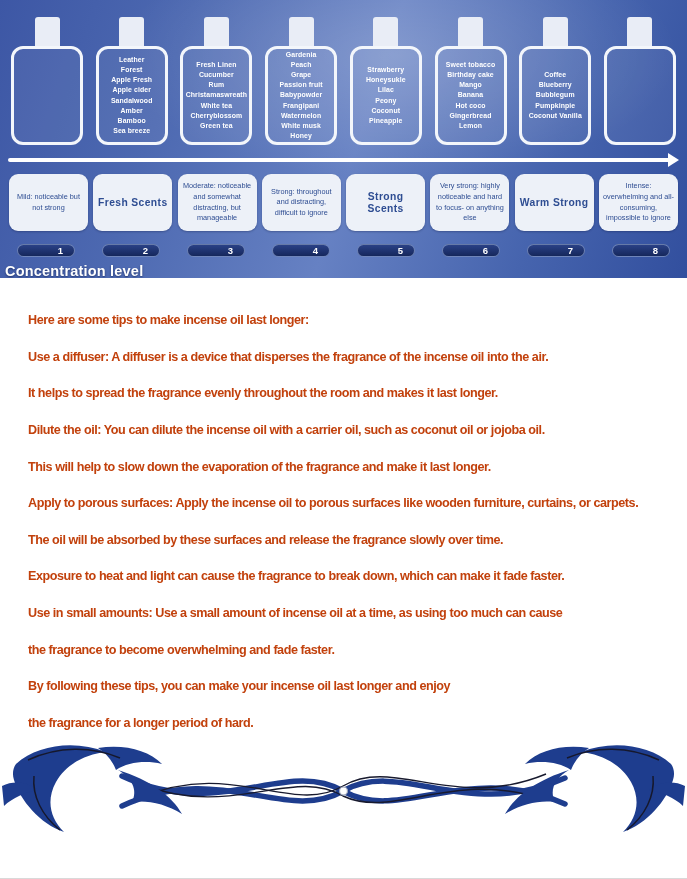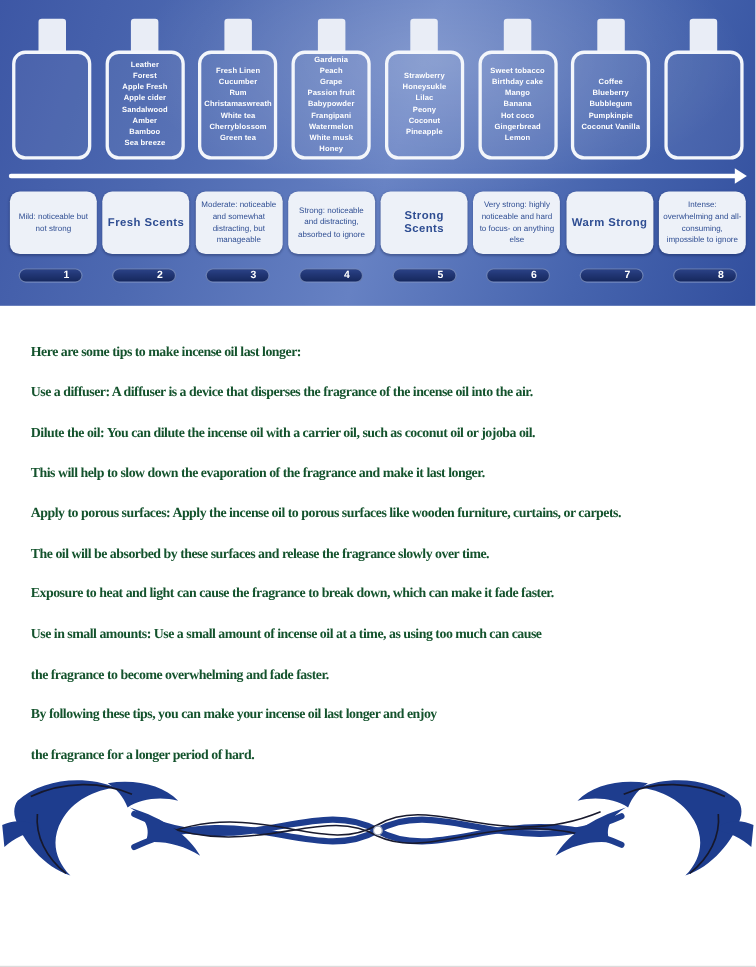--- a/index.html
+++ b/index.html
@@ -53,22 +53,22 @@
   }
   .conc-label {
     margin:6px 0 0 5px; color:#ffffff; font-size:14.5px; font-weight:bold;
     letter-spacing:0.2px; text-shadow:0 1px 2px rgba(10,25,70,0.65);
   }
 
   
   .tips { padding:24px 0 0 28px; }
   .tips p {
     margin:0; height:36.6px; display:flex; align-items:center;
-    color:#14532d; font-size:12.6px; font-weight:bold;
-    letter-spacing:-0.45px; white-space:nowrap;font-family:Liberation Serif, serif;
+    color:#c2410c; font-size:12.6px; font-weight:bold;
+    letter-spacing:-0.45px; white-space:nowrap;
   }
 
   
   .ornament { display:block; margin-top:1px; }
 </style>
 </head>
 <body>
 
 <div class="page">
 
@@ -158,43 +158,45 @@
 
     <div class="axis-arrow">
       <div class="line"></div>
       <div class="head"></div>
     </div>
 
     <div class="row cards-row">
       <div class="scale-card desc">Mild: noticeable but not strong</div>
       <div class="scale-card title">Fresh Scents</div>
       <div class="scale-card desc">Moderate: noticeable and somewhat distracting, but manageable</div>
-      <div class="scale-card desc">Strong: noticeable and distracting, absorbed to ignore</div>
+      <div class="scale-card desc">Strong: throughout and distracting, difficult to ignore</div>
       <div class="scale-card title">Strong Scents</div>
       <div class="scale-card desc">Very strong: highly noticeable and hard to focus- on anything else</div>
       <div class="scale-card title">Warm Strong</div>
       <div class="scale-card desc">Intense: overwhelming and all-consuming, impossible to ignore</div>
     </div>
 
     <div class="row pills-row">
       <div class="level-pill">1</div>
       <div class="level-pill">2</div>
       <div class="level-pill">3</div>
       <div class="level-pill">4</div>
       <div class="level-pill">5</div>
       <div class="level-pill">6</div>
       <div class="level-pill">7</div>
       <div class="level-pill">8</div>
     </div>
 
+    <div class="conc-label">Concentration level</div>
   </div>
 
   <div class="tips">
     <p>Here are some tips to make incense oil last longer:</p>
     <p>Use a diffuser: A diffuser is a device that disperses the fragrance of the incense oil into the air.</p>
+    <p>It helps to spread the fragrance evenly throughout the room and makes it last longer.</p>
     <p>Dilute the oil: You can dilute the incense oil with a carrier oil, such as coconut oil or jojoba oil.</p>
     <p>This will help to slow down the evaporation of the fragrance and make it last longer.</p>
     <p>Apply to porous surfaces: Apply the incense oil to porous surfaces like wooden furniture, curtains, or carpets.</p>
     <p>The oil will be absorbed by these surfaces and release the fragrance slowly over time.</p>
     <p>Exposure to heat and light can cause the fragrance to break down, which can make it fade faster.</p>
     <p>Use in small amounts: Use a small amount of incense oil at a time, as using too much can cause</p>
     <p>the fragrance to become overwhelming and fade faster.</p>
     <p>By following these tips, you can make your incense oil last longer and enjoy</p>
     <p>the fragrance for a longer period of hard.</p>
   </div>

